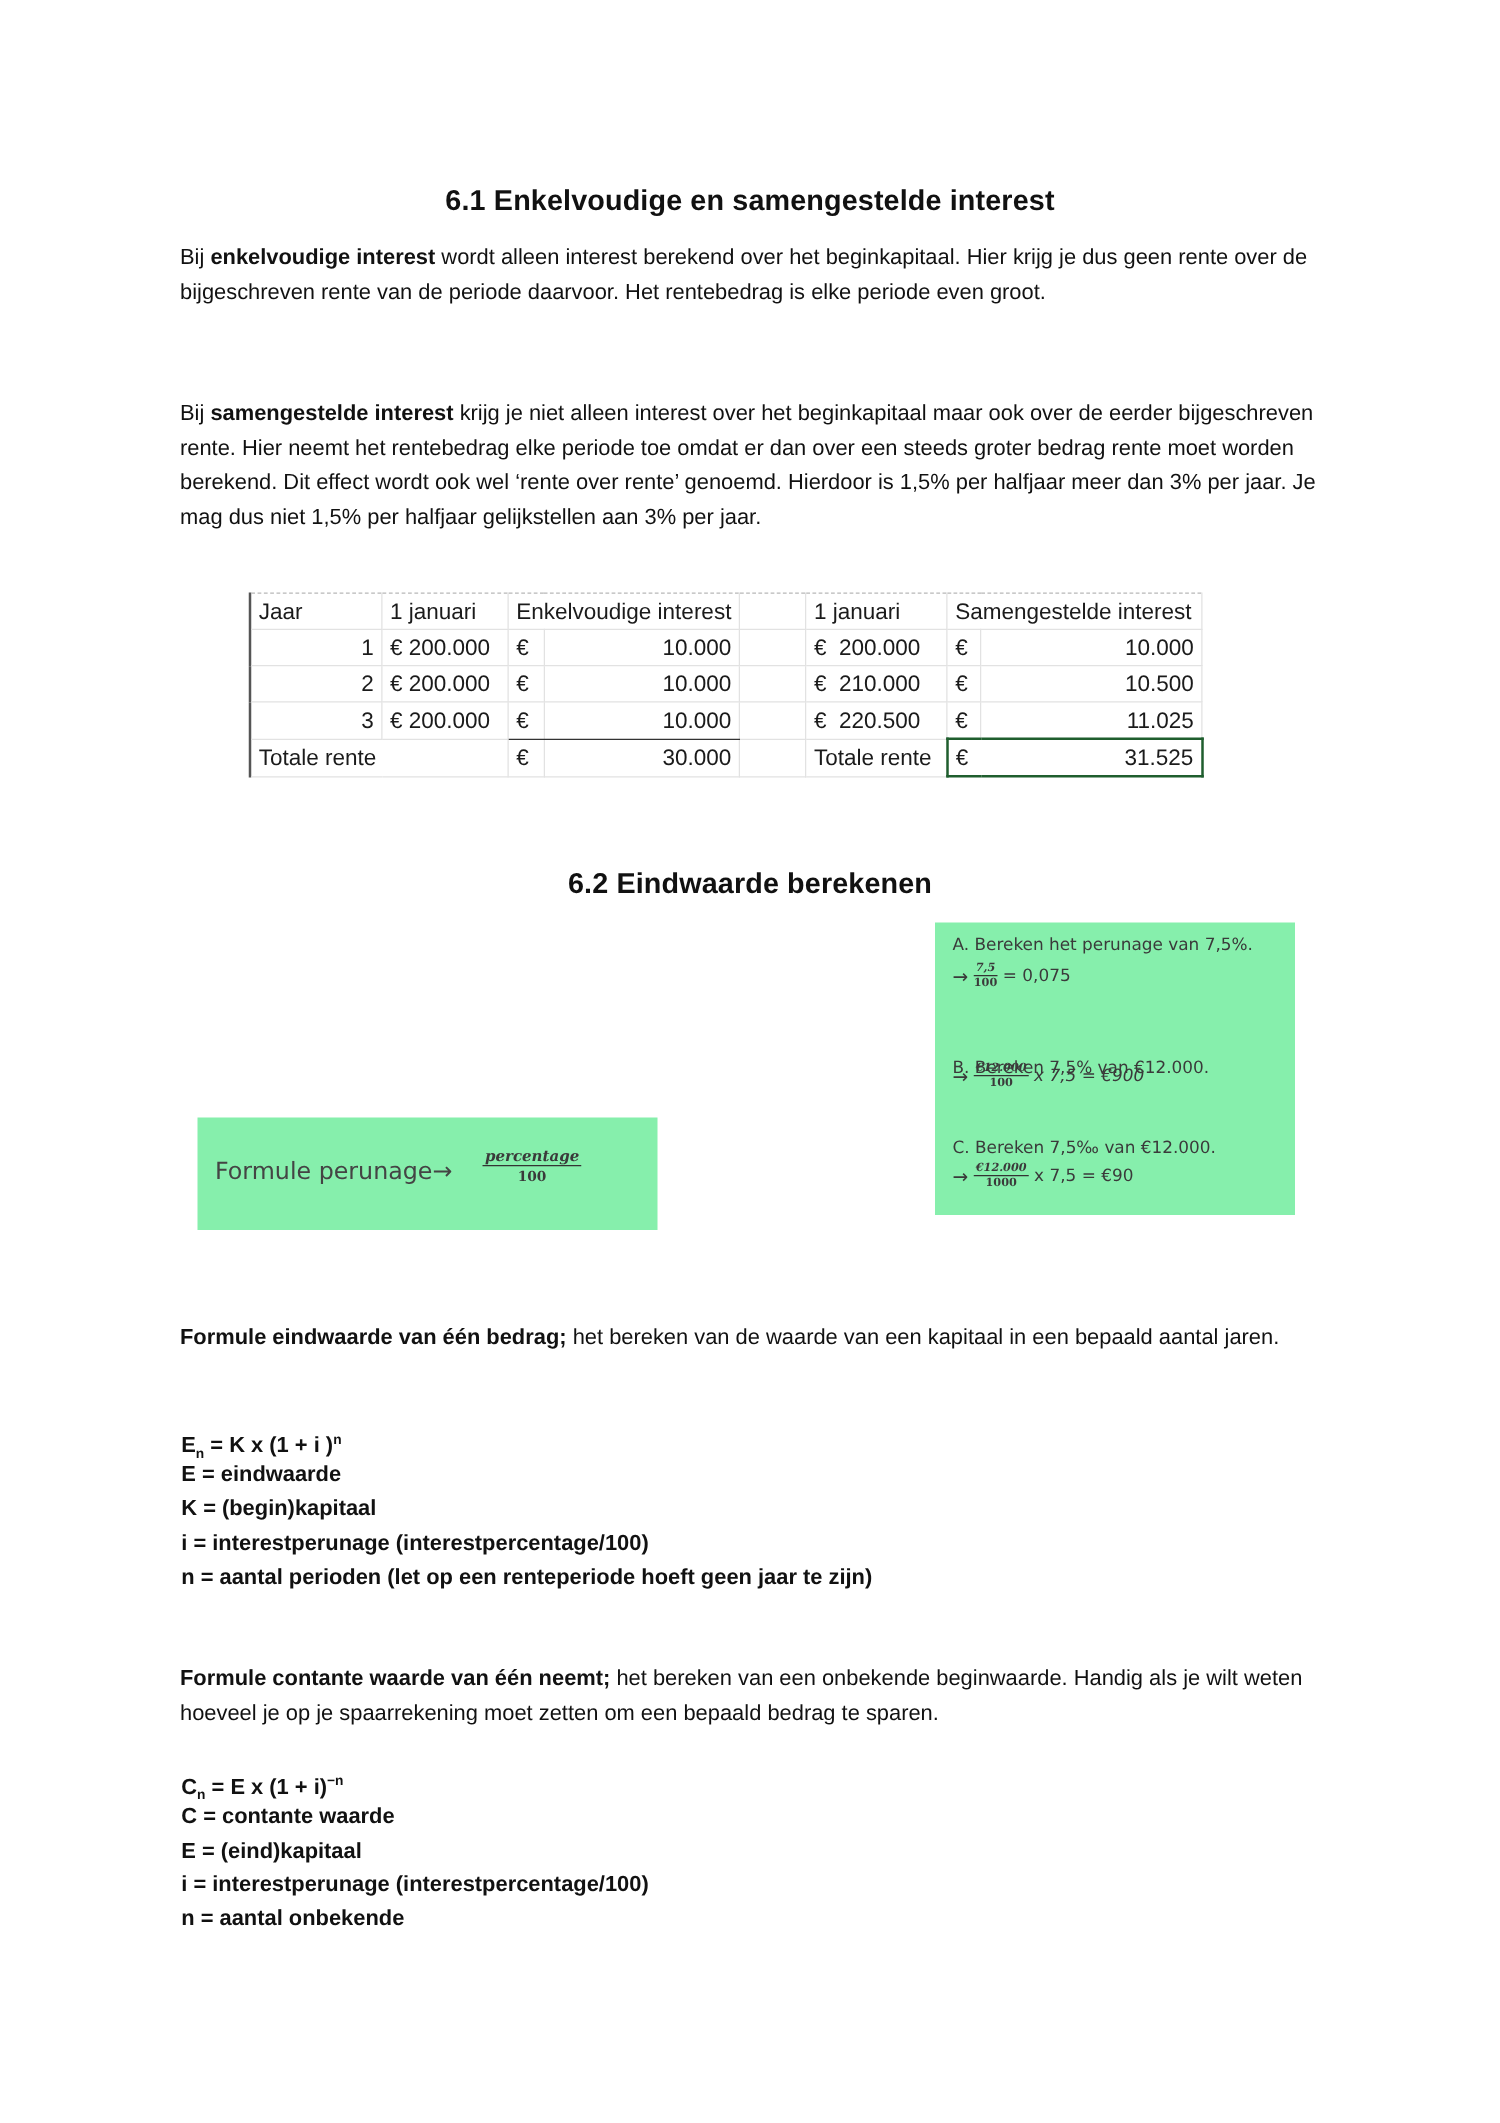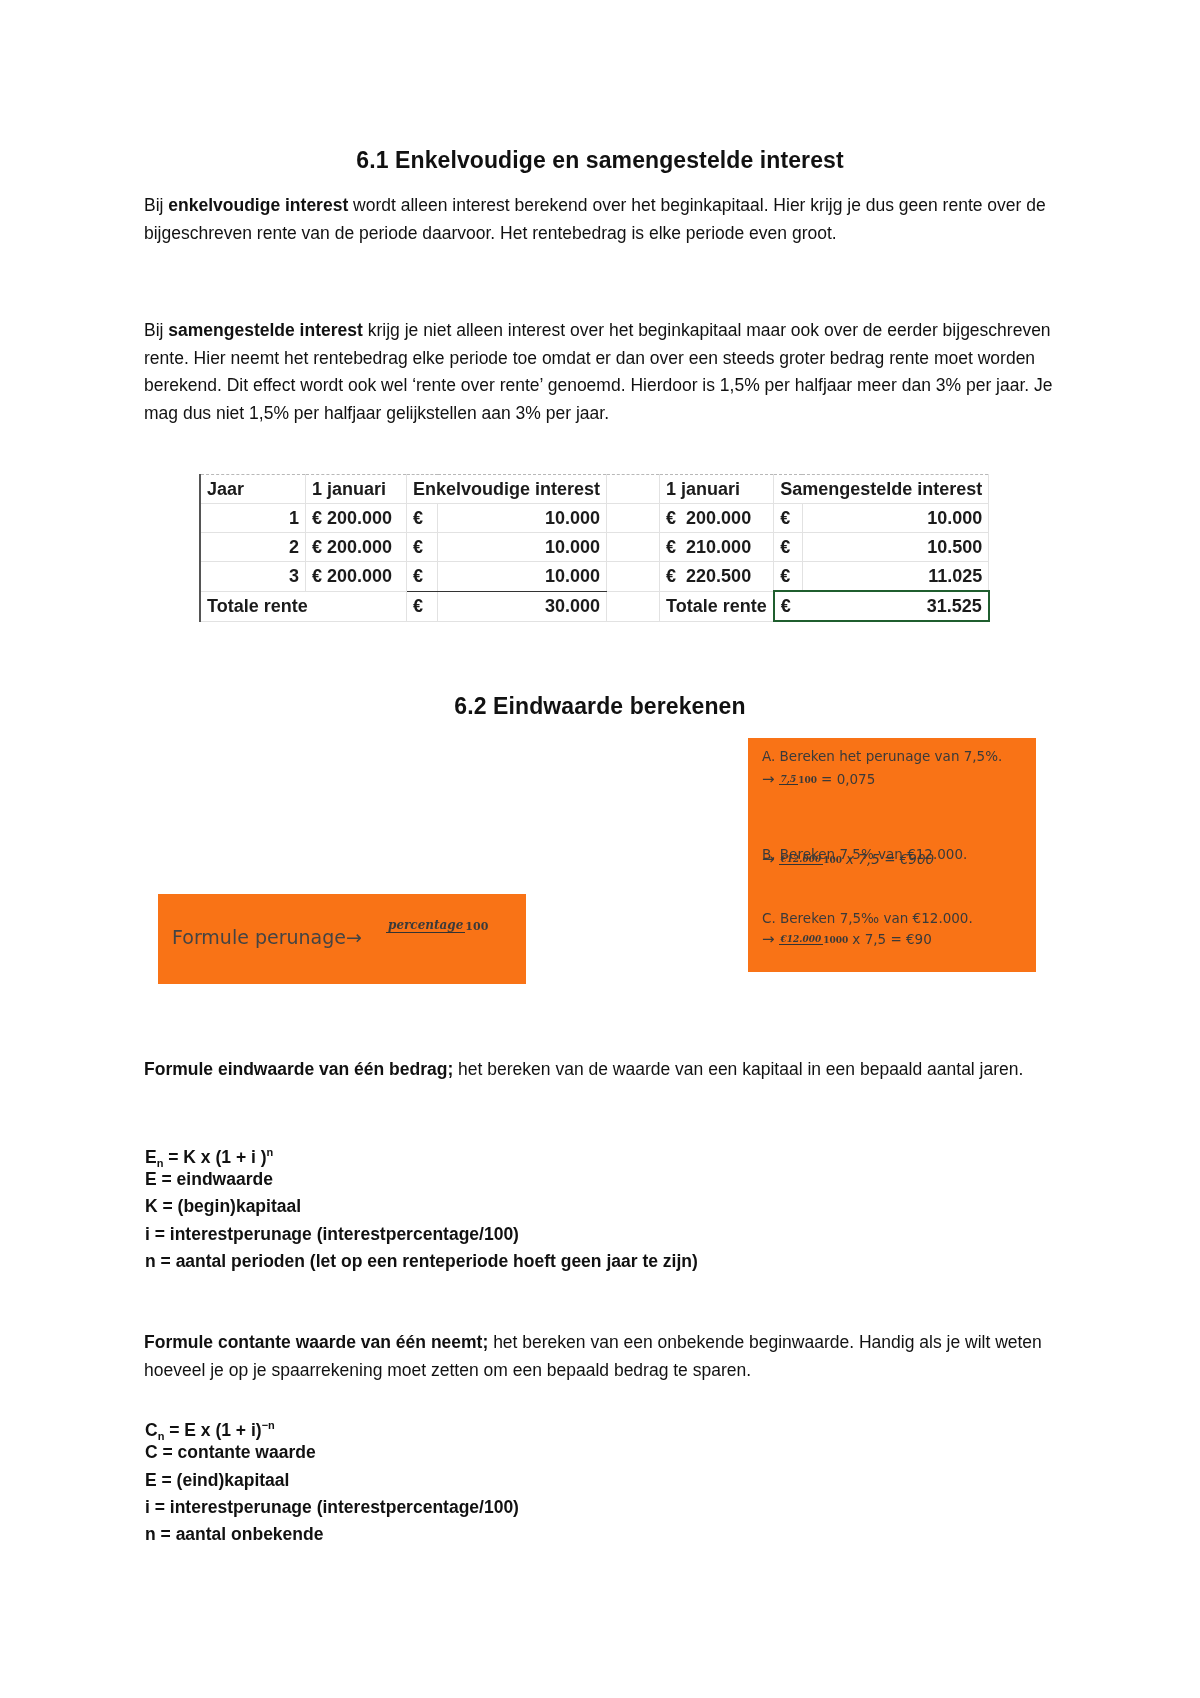--- a/index.html
+++ b/index.html
@@ -7,41 +7,41 @@
          font-family: "Liberation Sans", "DejaVu Sans", sans-serif; color: #111; }
   .page { position: absolute; left: 0; top: 0; width: 1200px; height: 1216px; }
   h1, h2 { font-size: 23px; font-weight: bold; margin: 0; position: absolute;
            left: 0; width: 1200px; text-align: center; letter-spacing: 0.1px; }
   p.para { position: absolute; left: 144px; width: 940px; margin: 0;
            font-size: 17.5px; line-height: 27.5px; }
   b { font-weight: bold; }
 
   
   .xl { position: absolute; left: 199px; top: 474px; border-collapse: collapse;
-        font-size: 18px; font-weight: bold; color: #1b1b1b; padding-left: 23px; }
+        font-size: 18px; font-weight: normal; color: #1b1b1b; padding-left: 23px; }
   .xl td { height: 28px; padding: 0 6px; border: 1px solid #e2e2e2; white-space: nowrap; }
   .xl td.r { text-align: right; }
   .xl td.eur { text-align: left; }
   .xl td.sub { border-bottom: 1.5px solid #333; }
   .xl td.sel { border: 2px solid #1f5e2e; }
   .xl .c-jaar { width: 92px; }
   .xl .c-jan1 { width: 88px; }
   .xl .c-eur { width: 14px; }
   .xl .c-ev { width: 134px; }
   .xl .c-gap { width: 40px; }
   .xl .c-jan2 { width: 100px; }
   .xl .c-sv { width: 164px; }
   .xl tr.top td { border-top: 1.5px dashed #b8b8b8; }
   .xl td.first { border-left: 2px solid #555; }
 
-  .panel { position: absolute; background: #f97316; color: #3a3a3a;
+  .panel { position: absolute; background: #86efac; color: #3a3a3a;
            font-family: "DejaVu Sans", sans-serif; }
   .formula-panel { left: 158px; top: 878px; width: 368px; height: 90px; margin-top: 16px; }
   .formula-panel .lbl { position: absolute; left: 14px; top: 32px; font-size: 19px; color: #444; }
-  .frac { display: inline-flex; flex-direction: row; align-items: center;
+  .frac { display: inline-flex; flex-direction: column; align-items: center;
           vertical-align: middle; font-family: "DejaVu Serif", serif; font-weight: bold; }
   .frac .num { border-bottom: 1.5px solid #333; padding: 0 2px; font-style: italic; }
   .formula-panel .frac { position: absolute; left: 228px; top: 24px; font-size: 12px; }
   .formula-panel .frac .den { font-size: 11px; margin-top: 2px; }
 
   .example-panel { left: 748px; top: 738px; width: 288px; height: 234px; font-size: 13.5px; }
   .example-panel .line { position: absolute; left: 14px; white-space: nowrap; }
   .example-panel .frac { font-size: 9px; }
   .example-panel .frac .den { font-size: 9px; margin-top: 1px; }
   .example-panel .calc { display: flex; align-items: center; gap: 4px; }

